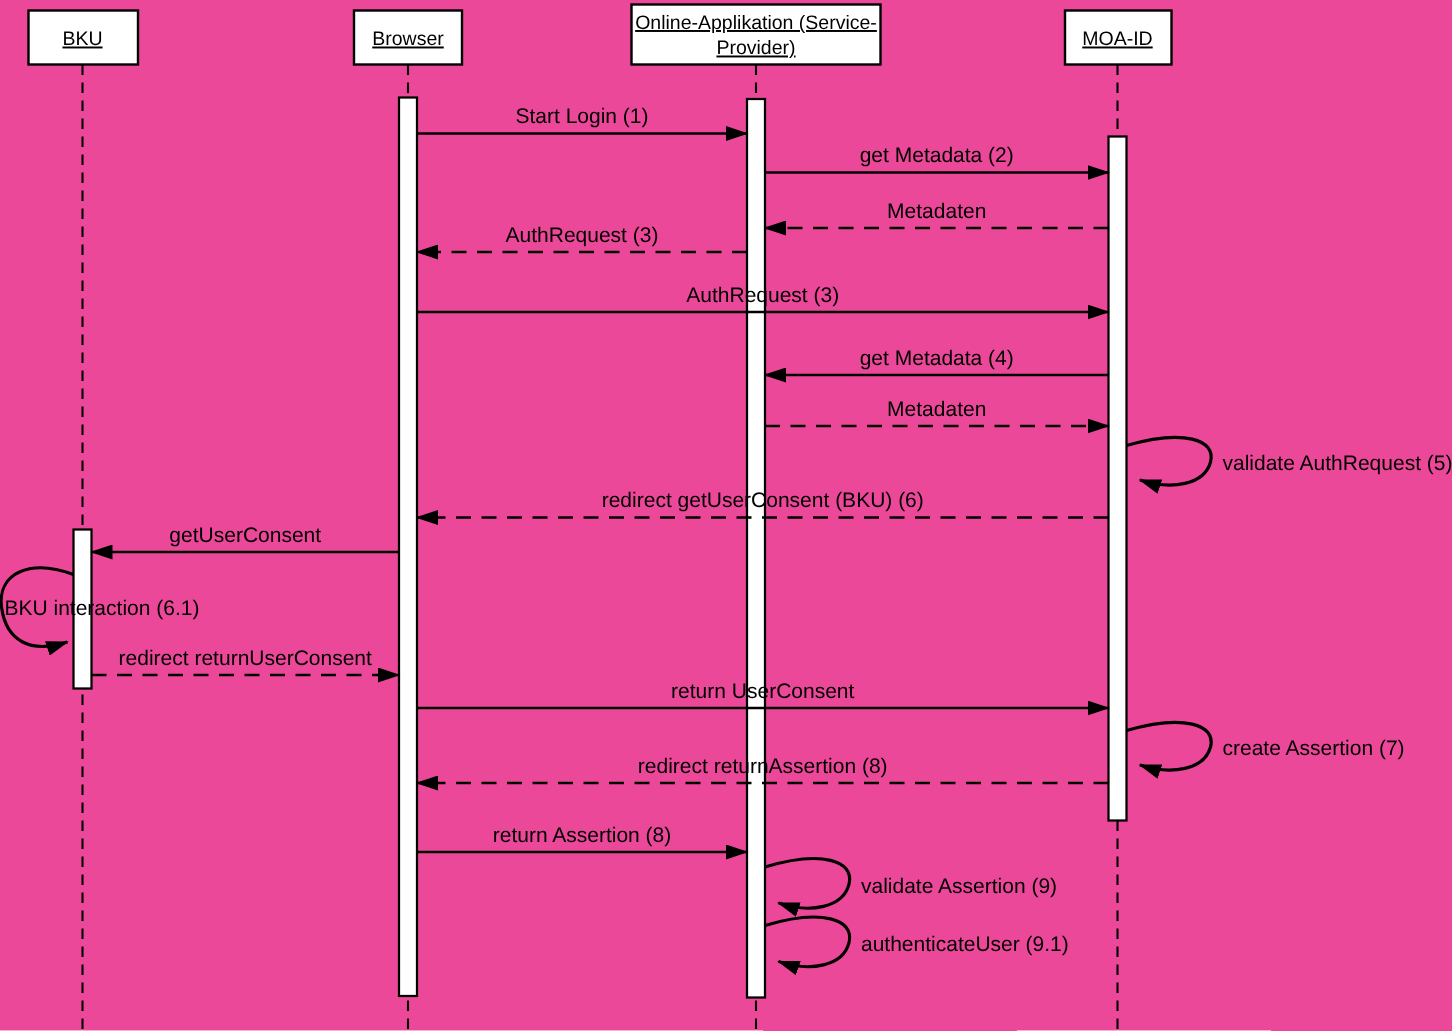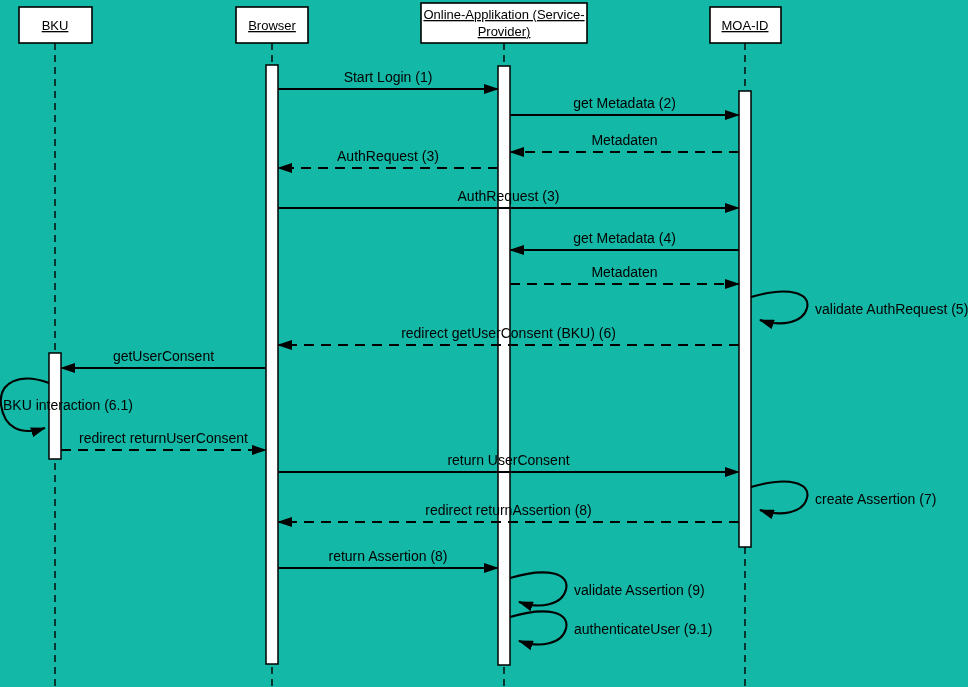--- a/index.html
+++ b/index.html
@@ -1,19 +1,19 @@
 <!DOCTYPE html>
 <html><head>
 <meta charset="utf-8">
 <style>
   html, body { margin: 0; padding: 0; background: #ffffff; }
   #stage {
     position: relative;
     width: 968px; height: 687px;
-    background: #14b8a6;
+    background: #ec4899;
     font-family: "Liberation Sans", "DejaVu Sans", sans-serif;
     overflow: hidden;
   }
   svg { position: absolute; left: 0; top: 0; }
   .lifeline  { stroke: #000; stroke-width: 1.4; stroke-dasharray: 7 5; fill: none; }
   .actor-box { fill: #fff; stroke: #000; stroke-width: 1.6; }
   .actor-label { font-size: 13px; fill: #000; text-anchor: middle; text-decoration: underline; }
   .activation { fill: #fff; stroke: #000; stroke-width: 1.5; }
   .msg-line   { stroke: #000; stroke-width: 1.8; fill: none; }
   .msg-line.dashed { stroke-dasharray: 10 7; }

